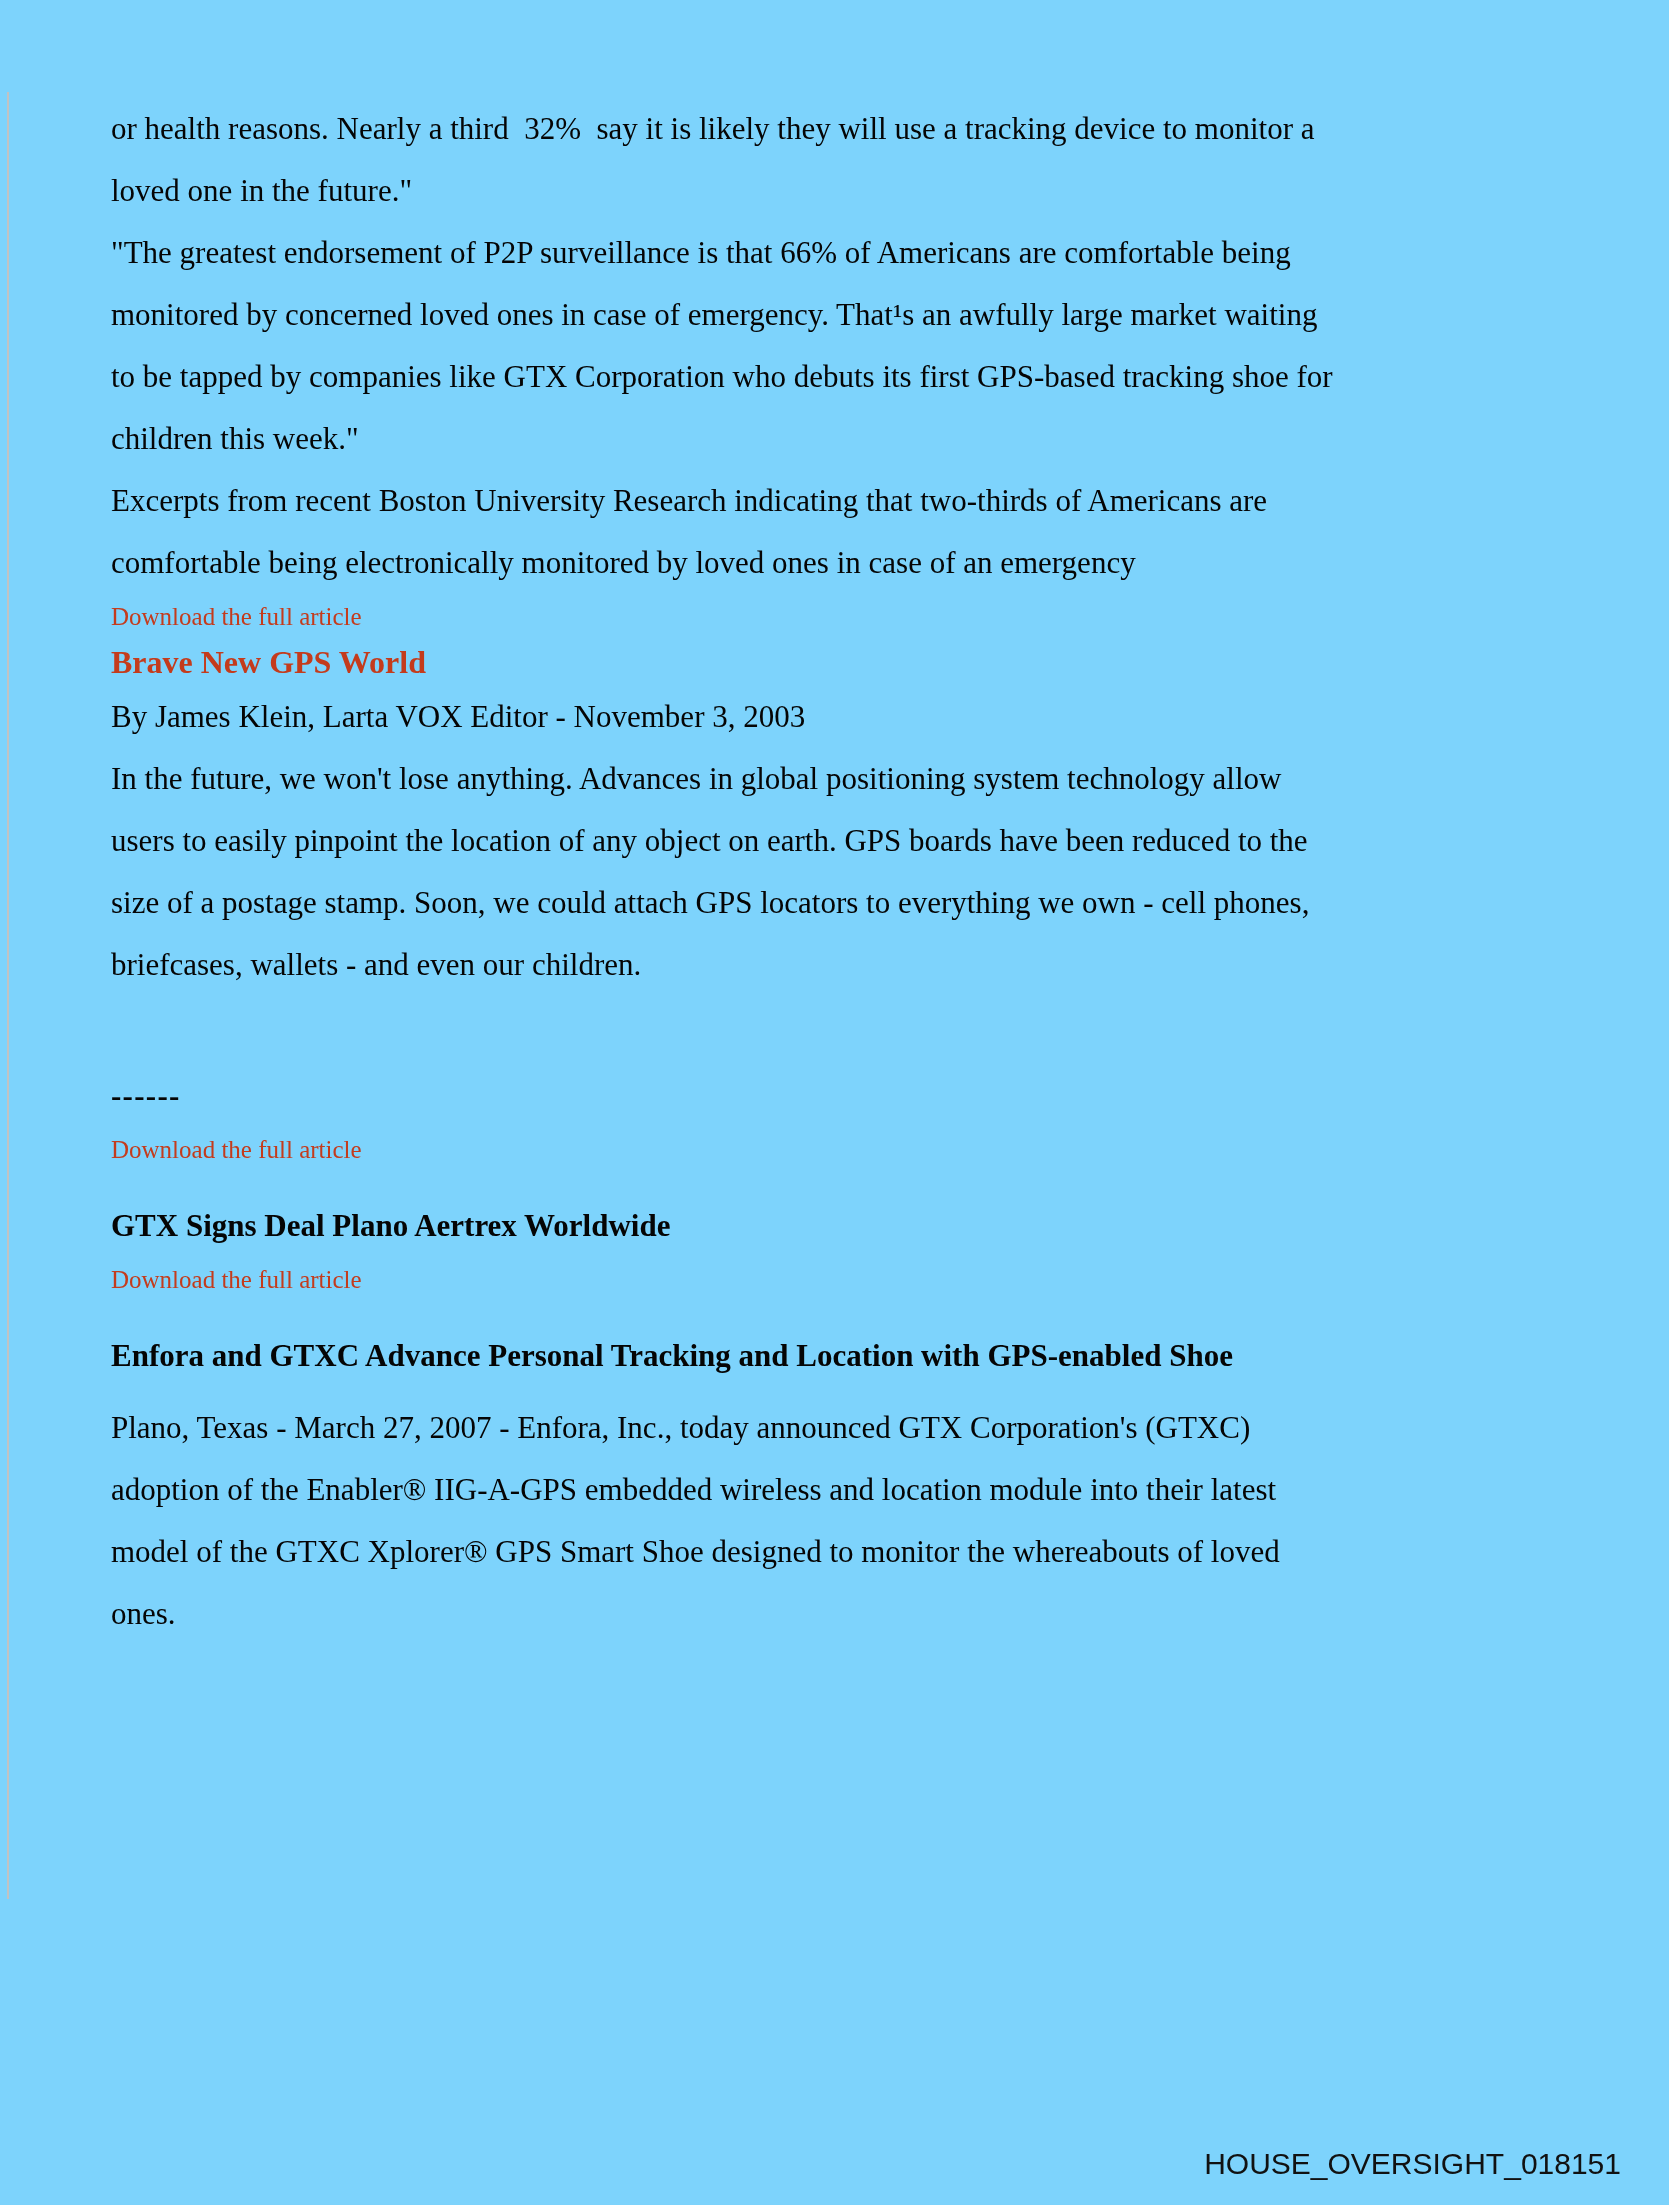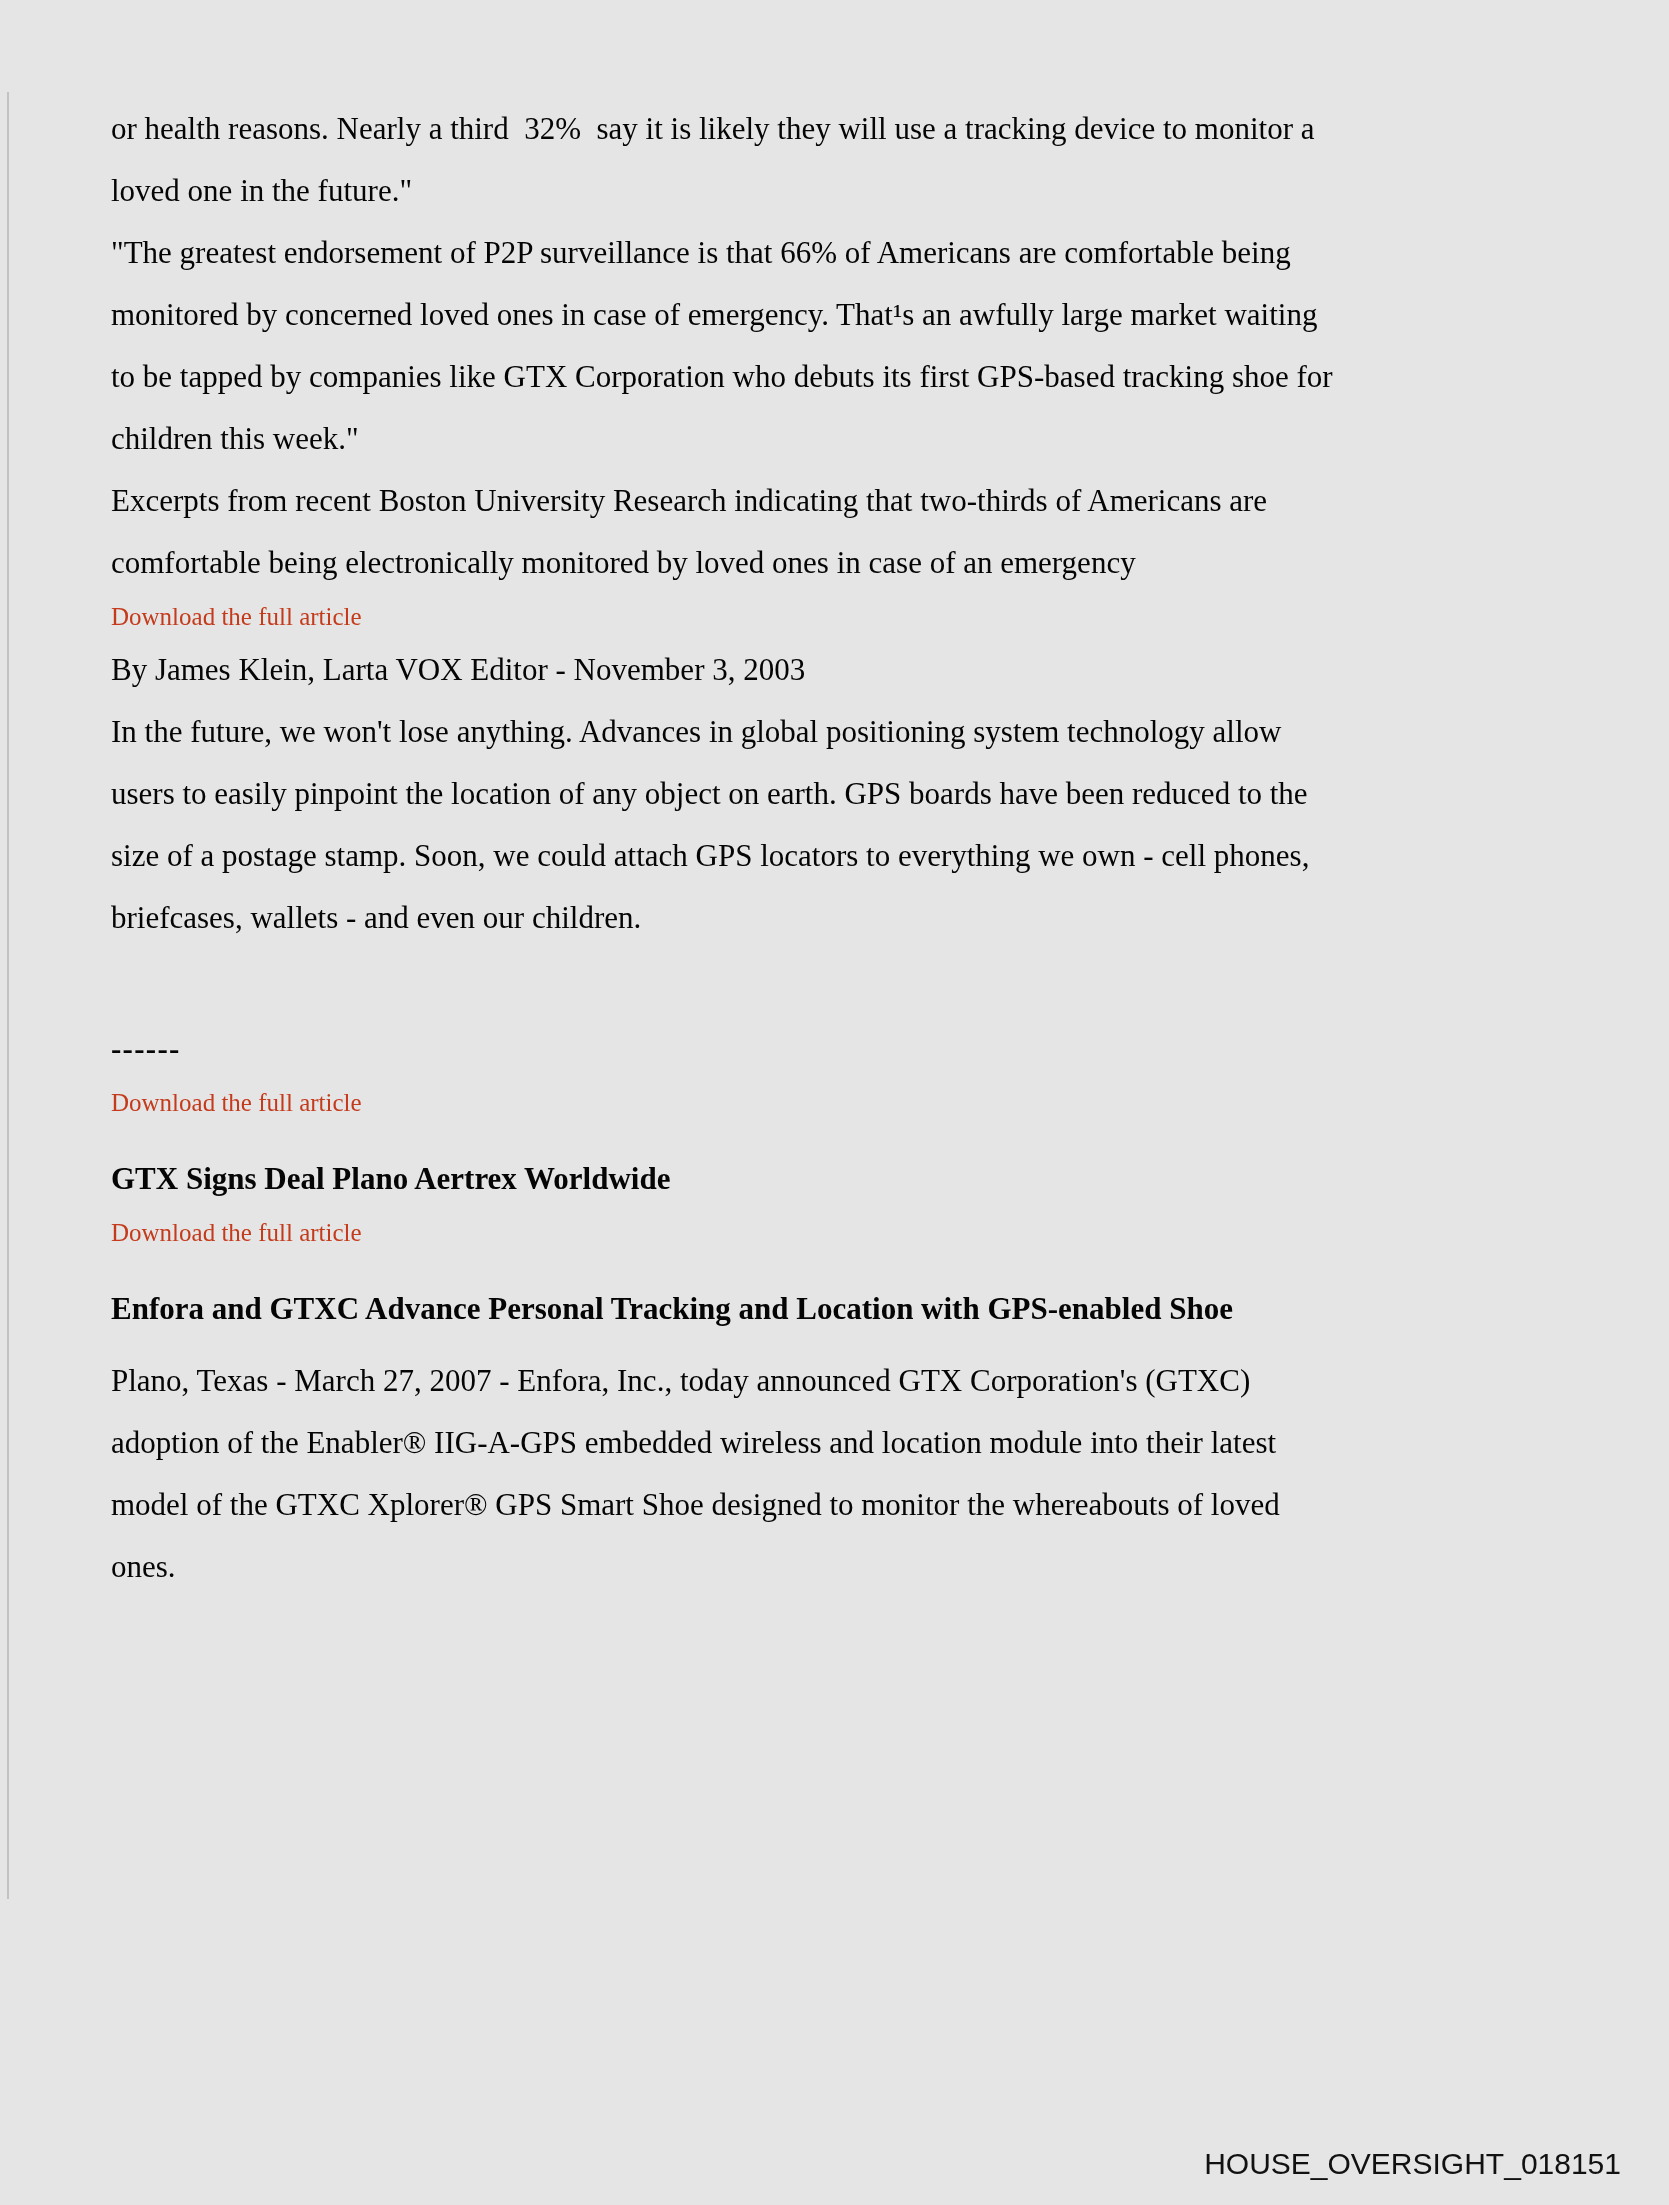--- a/index.html
+++ b/index.html
@@ -4,21 +4,21 @@
 <style>
   html, body {
     margin: 0;
     padding: 0;
     background: #ffffff;
   }
   .page {
     position: relative;
     width: 1669px;
     height: 2205px;
-    background: #e5e5e5;
+    background: #7dd3fc;
     overflow: hidden;
     font-family: "Liberation Serif", "DejaVu Serif", serif;
     color: #050505;
   }
   .left-rule {
     position: absolute;
     left: 6.5px;
     top: 92px;
     width: 2.6px;
     height: 1807px;
@@ -97,20 +97,21 @@
     <p class="para">"The greatest endorsement of P2P surveillance is that 66% of Americans are comfortable being
 monitored by concerned loved ones in case of emergency. That¹s an awfully large market waiting
 to be tapped by companies like GTX Corporation who debuts its first GPS-based tracking shoe for
 children this week."</p>
 
     <p class="para">Excerpts from recent Boston University Research indicating that two-thirds of Americans are
 comfortable being electronically monitored by loved ones in case of an emergency</p>
 
     <a class="link-line">Download the full article</a>
 
+    <p class="red-heading">Brave New GPS World</p>
 
     <p class="para">By James Klein, Larta VOX Editor - November 3, 2003</p>
 
     <p class="para">In the future, we won't lose anything. Advances in global positioning system technology allow
 users to easily pinpoint the location of any object on earth. GPS boards have been reduced to the
 size of a postage stamp. Soon, we could attach GPS locators to everything we own - cell phones,
 briefcases, wallets - and even our children.</p>
 
     <p class="divider">------</p>
 

